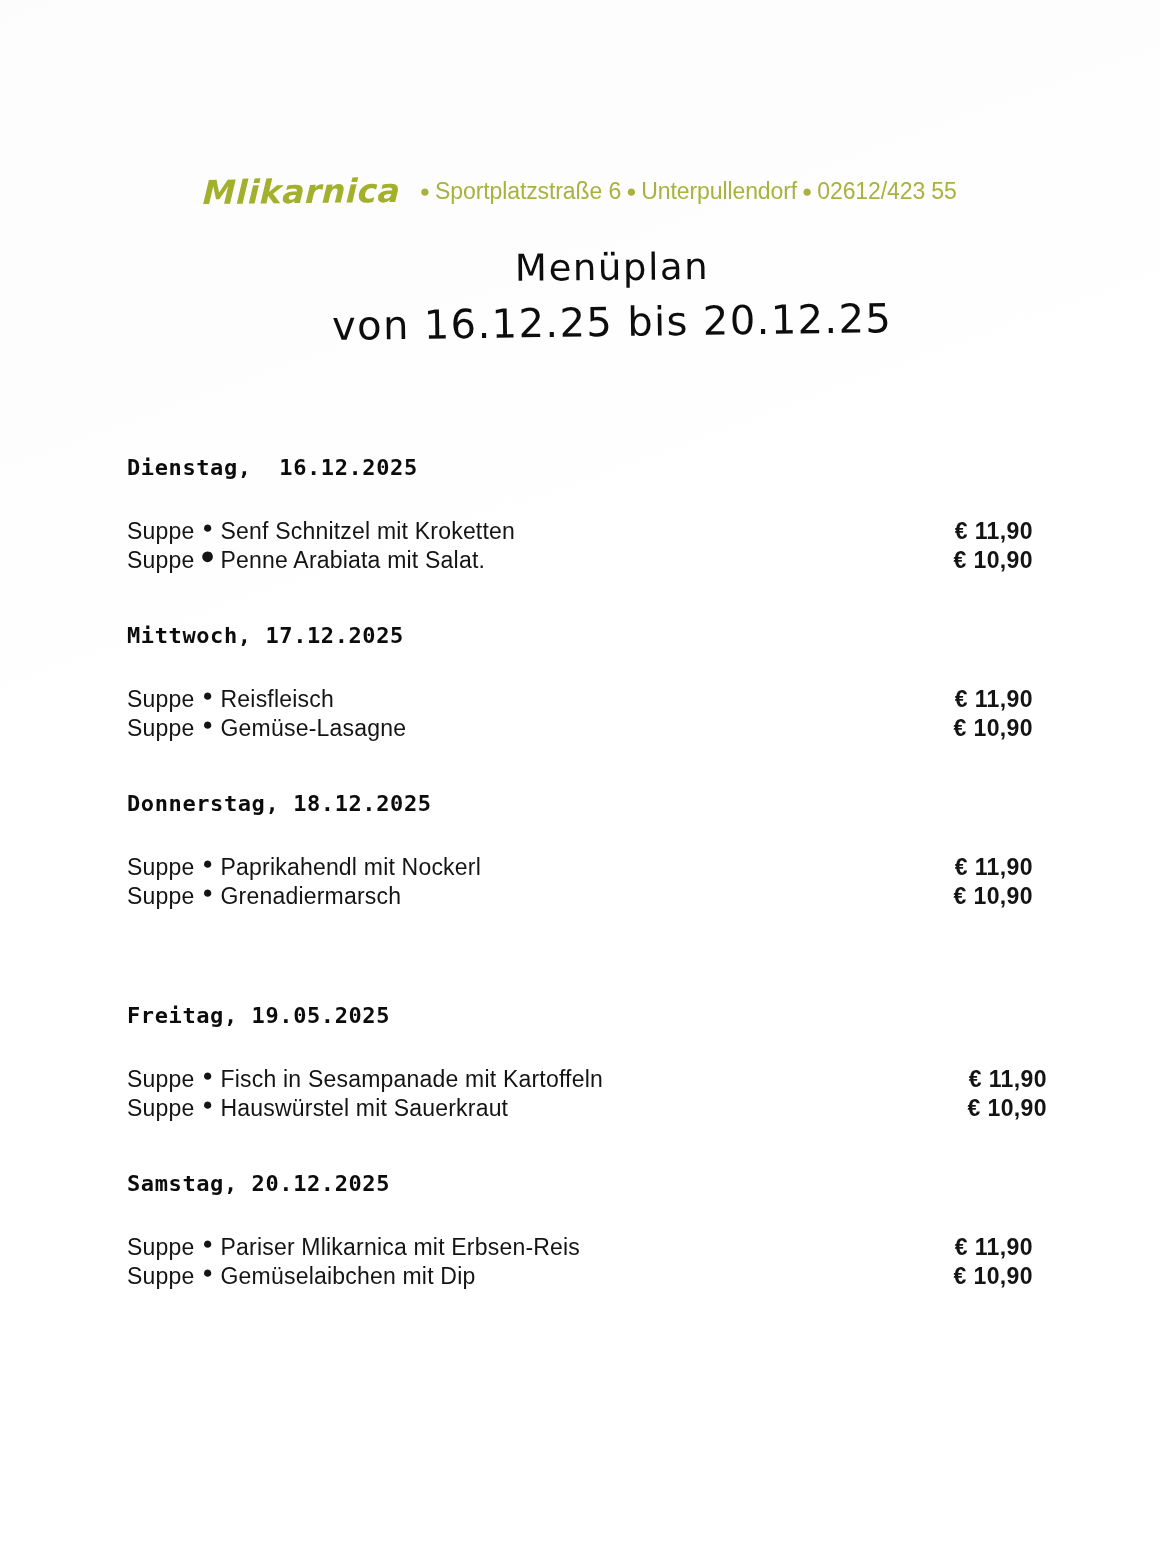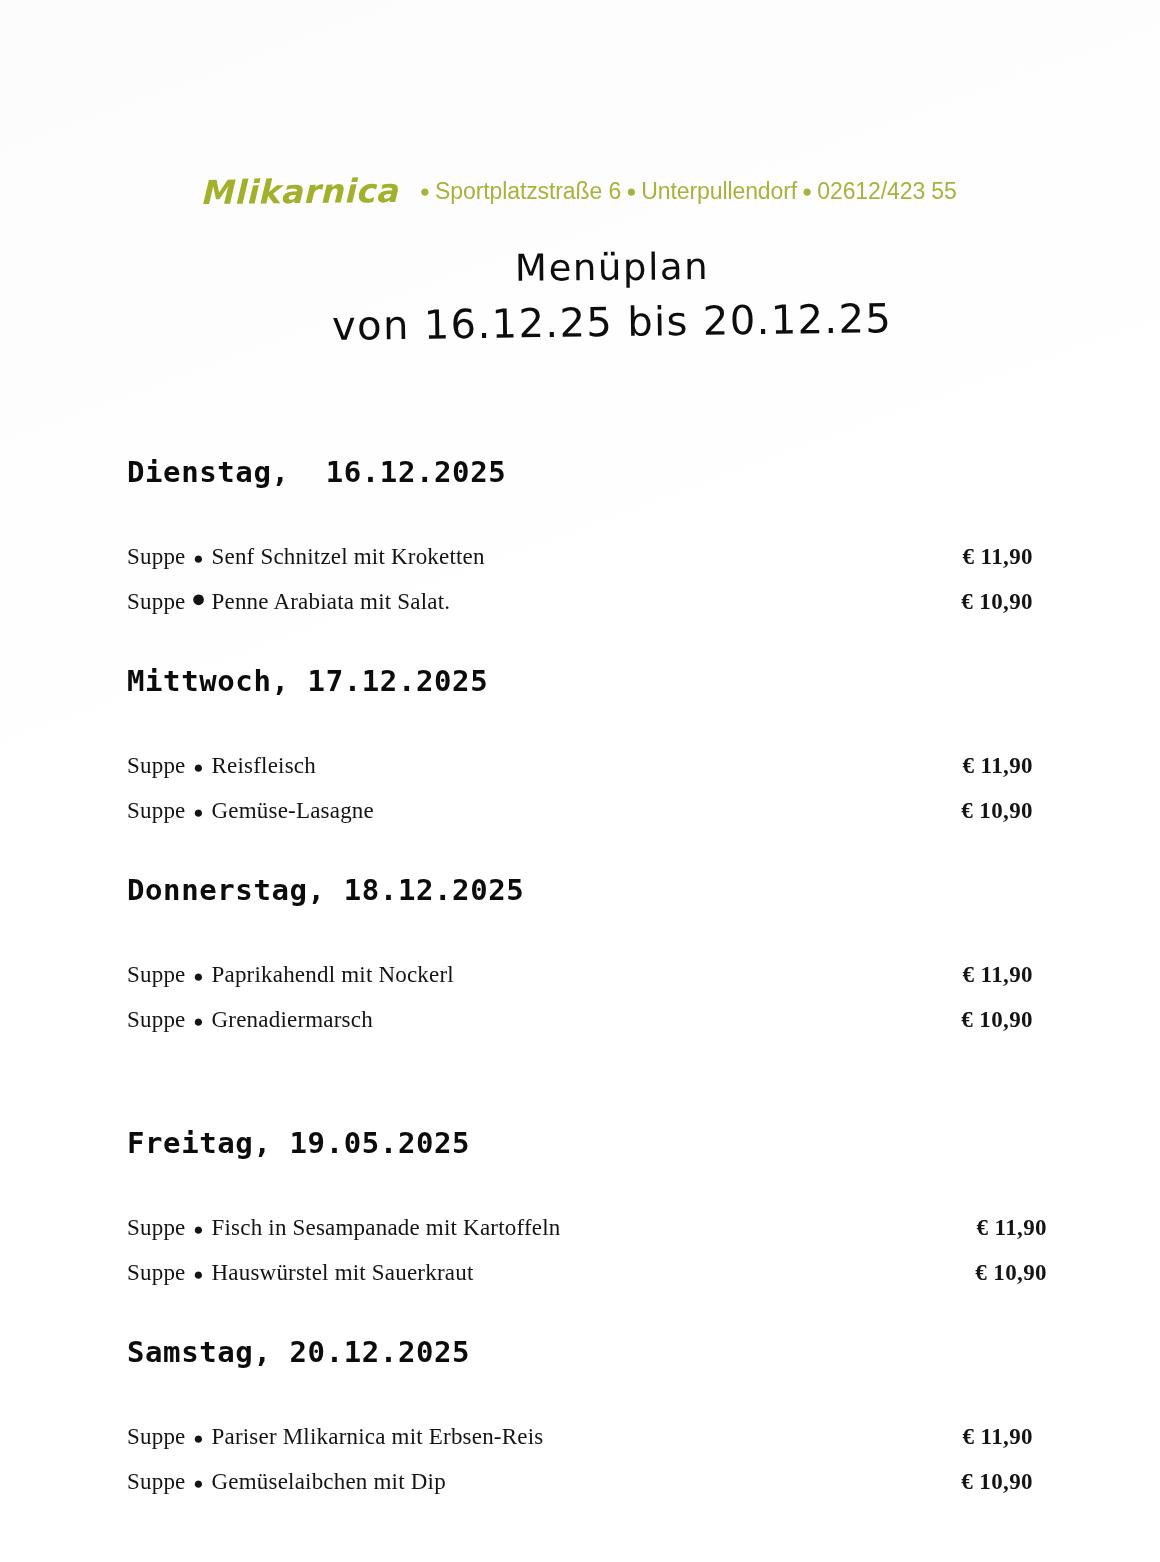--- a/index.html
+++ b/index.html
@@ -100,31 +100,31 @@
     width: 906px;
   }
   .day {
     margin-bottom: 48px;
   }
   .day.extra-gap {
     margin-bottom: 92px;
   }
   .day-heading {
     font-family: "DejaVu Sans Mono", monospace;
-    font-size: 29px;
+    font-size: 22px;
     font-weight: 700;
     color: #0c0c0c;
     letter-spacing: 0.6px;
     white-space: pre;
     margin: 0 0 37px 0;
   }
   .row {
     display: flex;
-    align-items: flex-end;
-    font-family: Liberation Serif, serif;
+    align-items: center;
+    font-family: Liberation Sans, sans-serif;
     font-size: 23px;
     color: #141414;
     line-height: 29px;
     white-space: pre;
   }
   .row .label {
     letter-spacing: 0.2px;
   }
   .row .bullet {
     display: inline-block;
@@ -143,21 +143,20 @@
     letter-spacing: 0.2px;
   }
   .row .spacer {
     flex: 1 1 auto;
   }
   .row .price {
     font-weight: 700;
     letter-spacing: 0.4px;
     text-align: right;
     flex: 0 0 auto;
-    margin-top: 16px;
   }
   
   .day[data-offset="right"] .price {
     padding-right: 0;
     margin-right: -14px;
   }
 </style>
 </head>
 <body>
 

